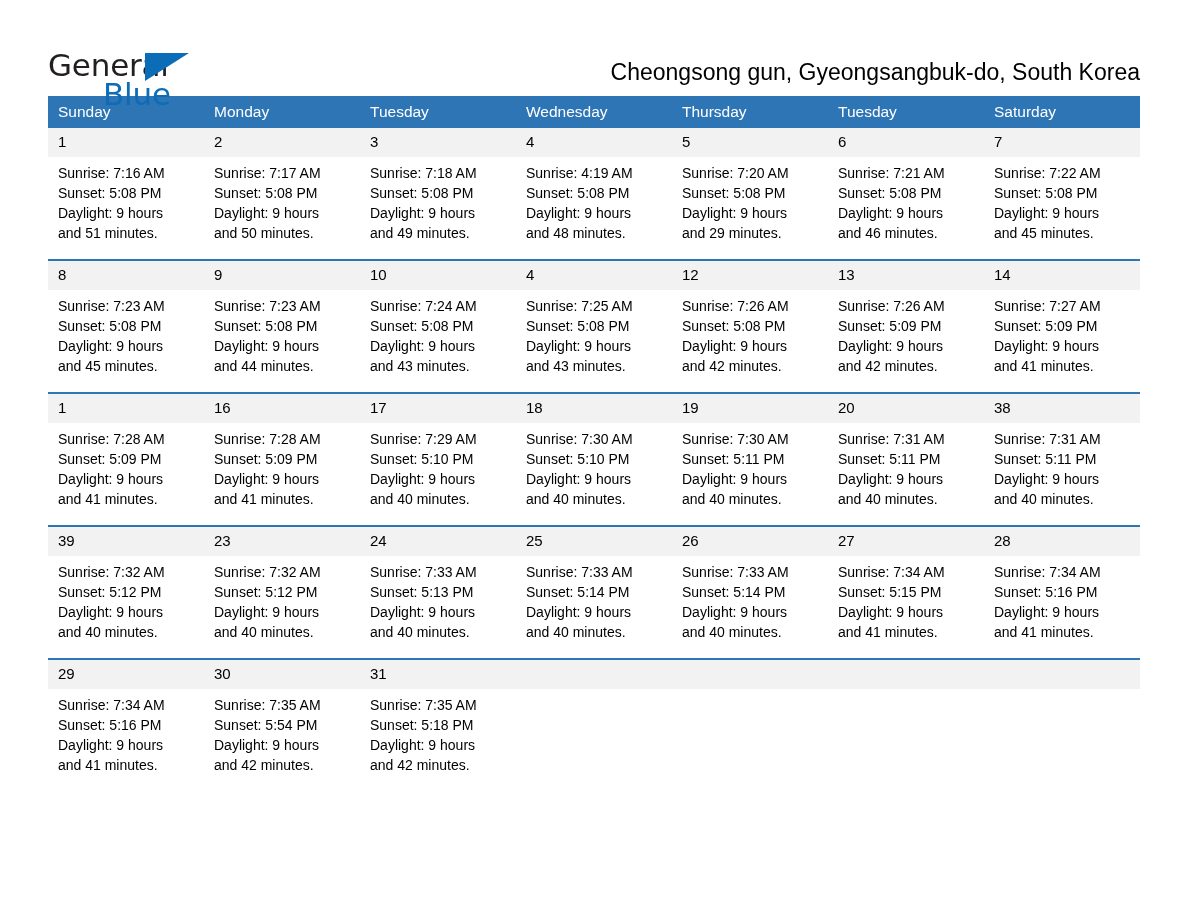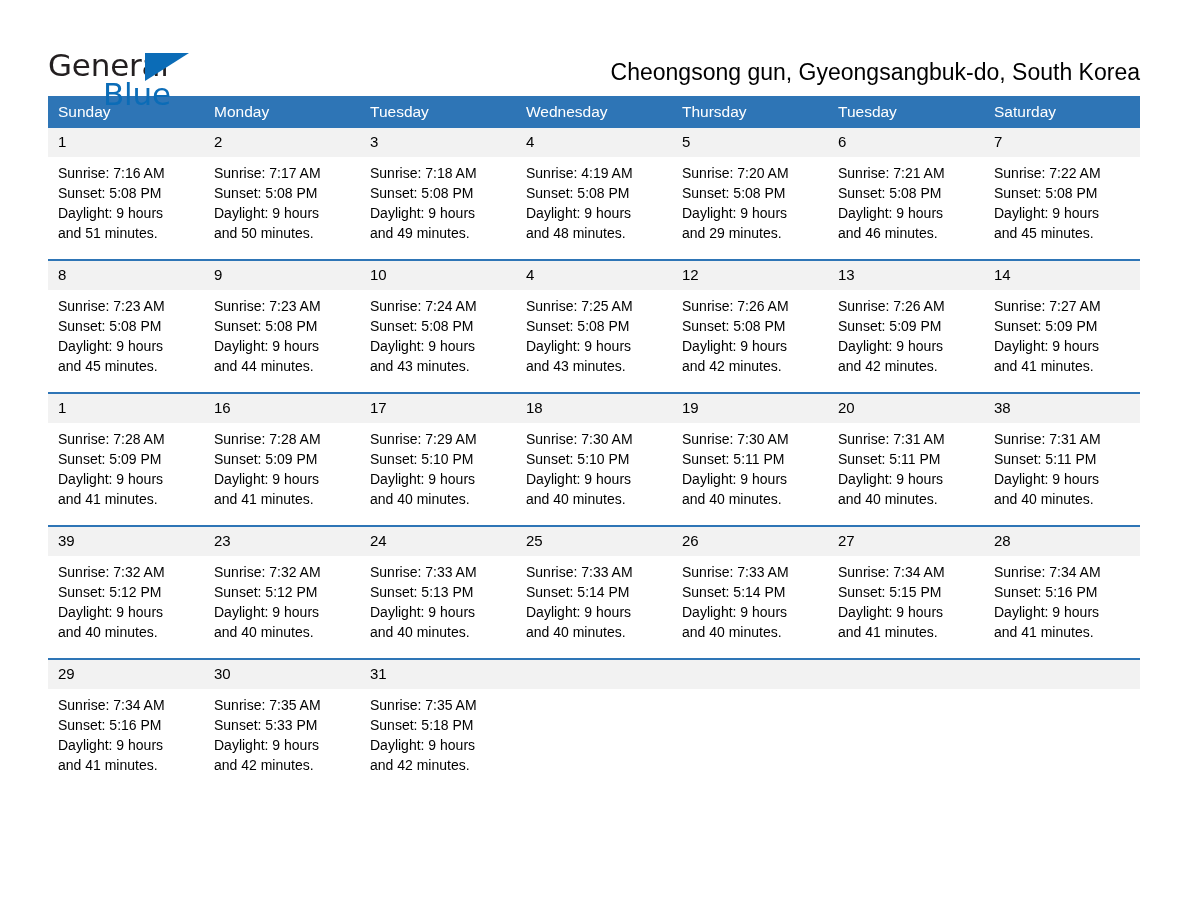--- a/index.html
+++ b/index.html
@@ -473,21 +473,21 @@
                 <div>Sunrise: 7:34 AM</div>
                 <div>Sunset: 5:16 PM</div>
                 <div>Daylight: 9 hours</div>
                 <div>and 41 minutes.</div>
               </div>
             </td>
             <td>
               <div class="daynum">30</div>
               <div class="detail">
                 <div>Sunrise: 7:35 AM</div>
-                <div>Sunset: 5:33 PM</div>
+                <div>Sunset: 5:54 PM</div>
                 <div>Daylight: 9 hours</div>
                 <div>and 42 minutes.</div>
               </div>
             </td>
             <td>
               <div class="daynum">31</div>
               <div class="detail">
                 <div>Sunrise: 7:35 AM</div>
                 <div>Sunset: 5:18 PM</div>
                 <div>Daylight: 9 hours</div>

